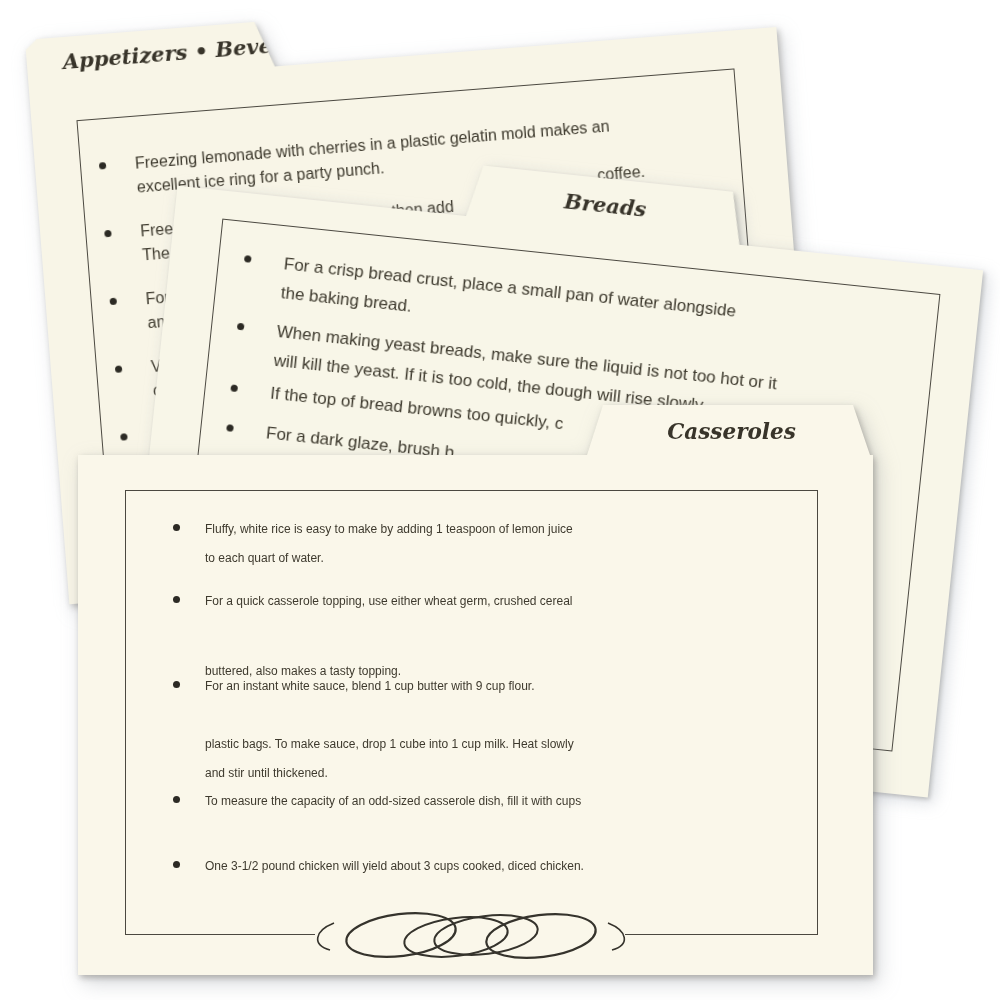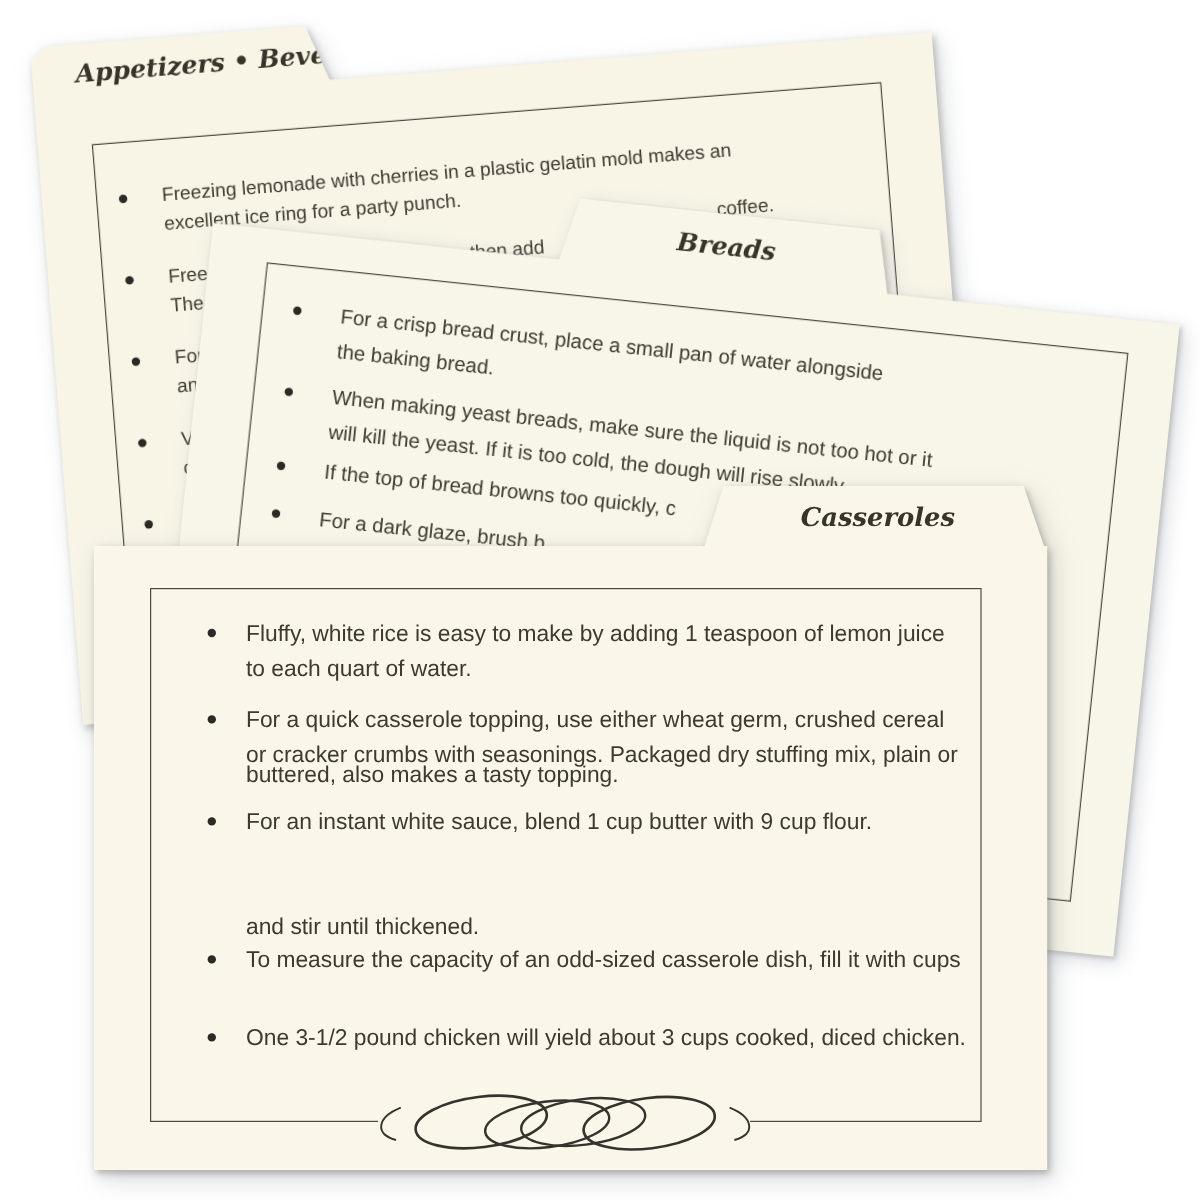--- a/index.html
+++ b/index.html
@@ -31,21 +31,21 @@
   .c2 .tab-label{left:302px;top:14px;width:251px;text-align:center;font-size:21px;}
   .c2 .ln{font-size:17px;line-height:22px;}
 
   
   .c3{left:78px;top:405px;width:795px;height:570px;z-index:3;
       filter:drop-shadow(2px 3px 3px rgba(120,118,112,.5)) drop-shadow(5px 7px 10px rgba(130,135,145,.3));}
   .c3 .paper{background:#faf7ea;
       clip-path:polygon(0 50px,509px 50px,525px 0,775px 0,792px 50px,795px 50px,795px 570px,0 570px);}
   .c3 .inner-border{left:47px;top:85px;width:691px;height:443px;}
   .c3 .tab-label{left:527px;top:14px;width:253px;text-align:center;font-size:21.5px;}
-  .c3 .ln{font-size:19px;line-height:22px;text-align:right;}
+  .c3 .ln{font-size:12px;line-height:22px;text-align:right;}
 
   .border-gap{position:absolute;left:237px;top:526px;width:310px;height:10px;background:#faf7ea;}
   .flourish{position:absolute;left:228px;top:500px;width:330px;height:60px;}
 </style>
 </head>
 <body>
 
 <div class="stage">
 
   <div class="card c1">
@@ -101,25 +101,25 @@
     <div class="paper">
       <div class="tab-label">Casseroles</div>
       <div class="inner-border"></div>
 
       <div class="dot" style="left:95px;top:119px"></div>
       <div class="ln" style="left:127px;top:113px">Fluffy, white rice is easy to make by adding 1 teaspoon of lemon juice</div>
       <div class="ln" style="left:127px;top:142px">to each quart of water.</div>
 
       <div class="dot" style="left:95px;top:191px"></div>
       <div class="ln" style="left:127px;top:185px">For a quick casserole topping, use either wheat germ, crushed cereal</div>
-      <div class="ln" style="left:127px;top:214px">or cracker crumbs with seasonings. Packaged dry stuffing mix, plain or</div>
-      <div class="ln" style="left:127px;top:231px">buttered, also makes a tasty topping.</div>
+      <div class="ln" style="left:127px;top:255px">buttered, also makes a tasty topping.</div>
 
       <div class="dot" style="left:95px;top:276px"></div>
       <div class="ln" style="left:127px;top:270px">For an instant white sauce, blend 1 cup butter with 9 cup flour.</div>
+      <div class="ln" style="left:127px;top:328px">plastic bags. To make sauce, drop 1 cube into 1 cup milk. Heat slowly</div>
       <div class="ln" style="left:127px;top:357px">and stir until thickened.</div>
 
       <div class="dot" style="left:95px;top:391px"></div>
       <div class="ln" style="left:127px;top:385px">To measure the capacity of an odd-sized casserole dish, fill it with cups</div>
 
       <div class="dot" style="left:95px;top:456px"></div>
       <div class="ln" style="left:127px;top:450px">One 3-1/2 pound chicken will yield about 3 cups cooked, diced chicken.</div>
 
       <div class="border-gap"></div>
       <svg class="flourish" viewBox="0 0 330 60" fill="none" stroke="#35332c">

